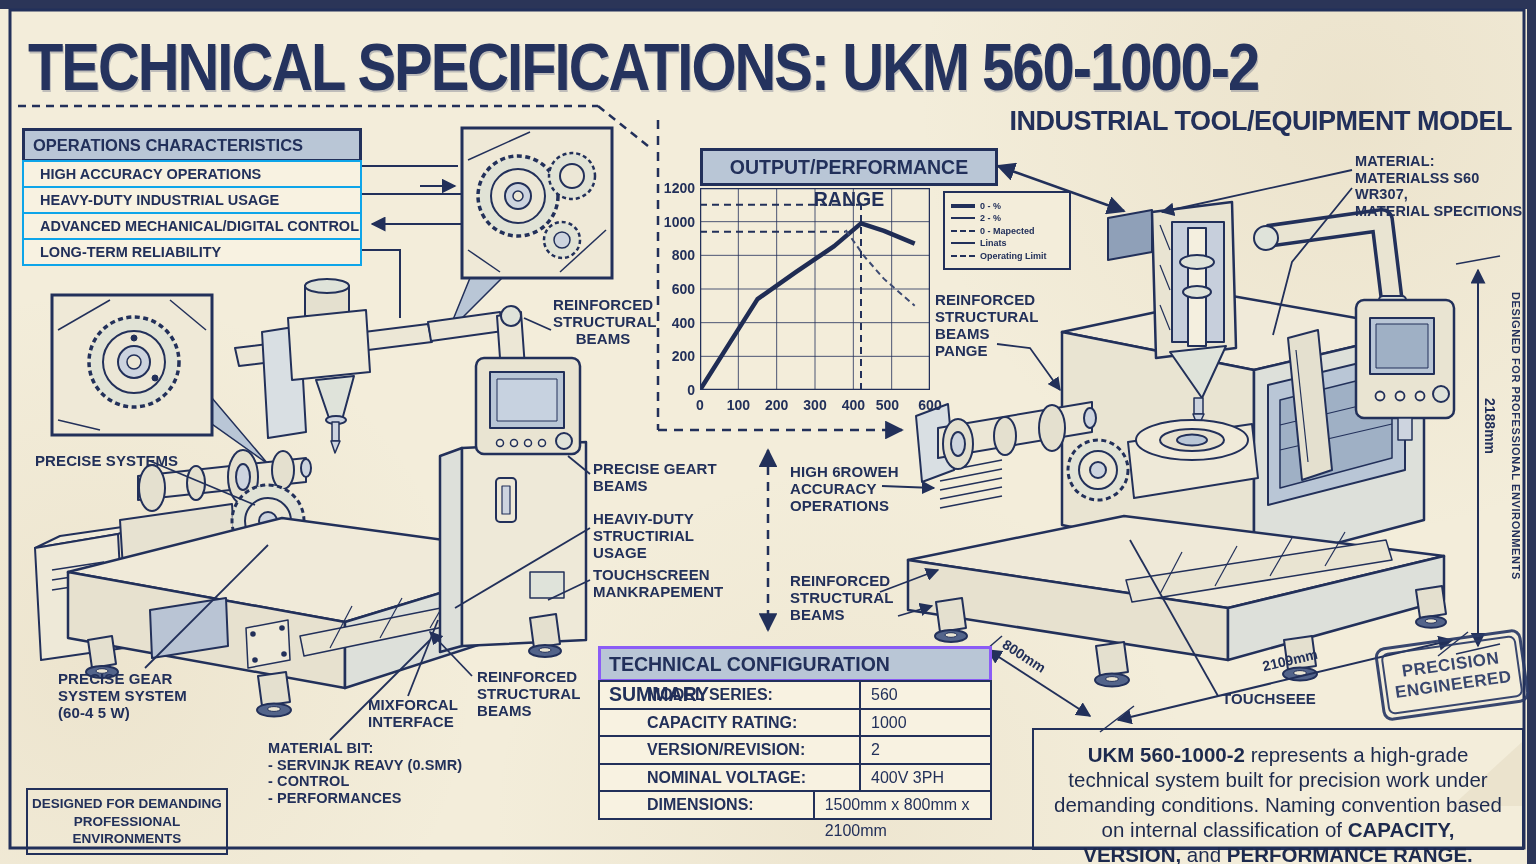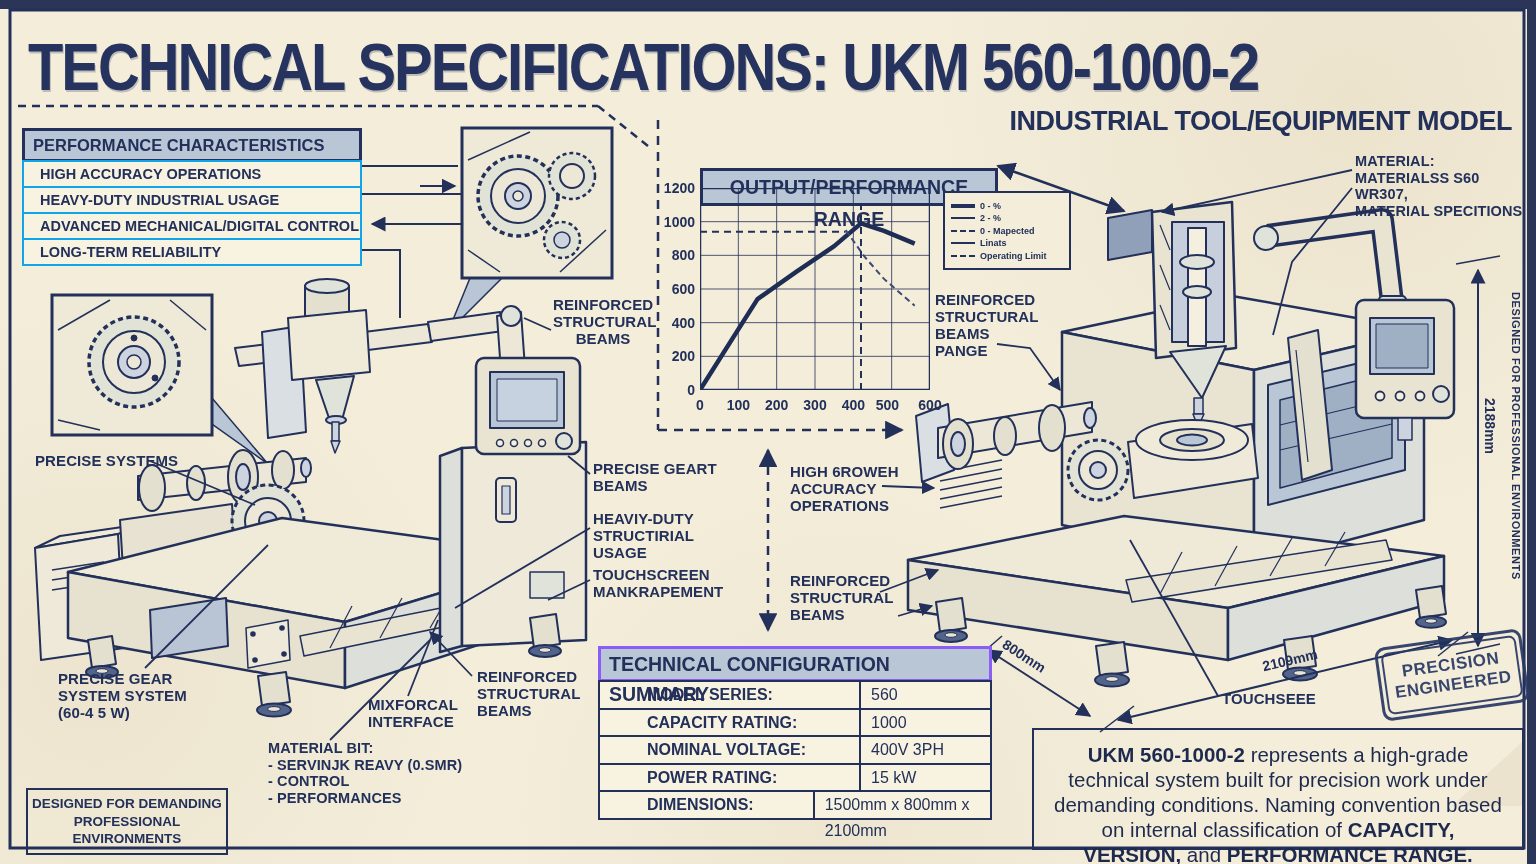--- a/index.html
+++ b/index.html
@@ -16,21 +16,21 @@
   #bg-art{position:absolute;left:0;top:0;z-index:1;}
   .lbl{position:absolute;font-weight:bold;color:#22305a;font-size:15px;line-height:1.14;white-space:pre-line;z-index:3;letter-spacing:.1px;}
   #page-title{left:28px;top:30px;width:1490px;font-size:59px;font-weight:bold;letter-spacing:-2px;transform:scale(.98,1.12);transform-origin:left top;white-space:nowrap;z-index:3;color:#25335e;text-shadow:1px 1px 0 rgba(34,48,90,.25);}
   #page-subtitle{left:900px;top:106px;width:612px;text-align:right;font-size:27px;letter-spacing:-.5px;z-index:3;}
   
   #perf{left:22px;top:128px;width:340px;z-index:3;}
   #perf .hdr{background:#b9c6d6;border:3px solid #22305a;height:28px;line-height:28px;padding-left:8px;font-weight:bold;font-size:16.5px;}
   #perf .row{background:#f8f2e1;border:2px solid #0ea5e9;margin-top:-2px;height:24px;line-height:24px;padding-left:16px;font-weight:bold;font-size:14.5px;}
   
   #chart{left:655px;top:145px;width:400px;height:290px;z-index:3;}
-  #chart-title{position:absolute;left:45px;top:3px;width:292px;height:32px;line-height:32px;text-align:center;font-weight:bold;font-size:19.5px;background:#b9c6d6;border:3px solid #22305a;margin-top:20px;}
+  #chart-title{position:absolute;left:45px;top:3px;width:292px;height:32px;line-height:32px;text-align:center;font-weight:bold;font-size:19.5px;background:#b9c6d6;border:3px solid #22305a;}
   #plot{position:absolute;left:45px;top:43px;}
   .grid{stroke:#22305a;stroke-width:1;opacity:.8;}
   .lim{stroke:#22305a;stroke-width:2;stroke-dasharray:7 5;fill:none;}
   .curve-thick{stroke:#1f2c54;stroke-width:4.5;fill:none;stroke-linejoin:round;}
   .curve-dashed{stroke:#3c4a72;stroke-width:2;fill:none;stroke-dasharray:6 4;}
   .tick{position:absolute;font-weight:bold;font-size:14px;color:#22305a;}
   #legend{position:absolute;left:288px;top:46px;width:112px;background:#f3edda;border:2px solid #22305a;padding:5px 6px;}
   .leg-row{display:flex;align-items:center;margin:2.5px 0;}
   .leg-sample{width:24px;margin-right:5px;}
   .leg-thick{border-top:4px solid #22305a;}
@@ -321,21 +321,21 @@
     <line x1="1478" y1="270" x2="1478" y2="646" stroke-width="2" marker-start="url(#ah)" marker-end="url(#ah)"></line>
     <line x1="1456" y1="264" x2="1500" y2="256" stroke-width="1.5"></line>
     <line x1="1456" y1="654" x2="1500" y2="644" stroke-width="1.5"></line>
   </g>
 </svg>
 
 <div class="abs" id="page-title">TECHNICAL SPECIFICATIONS: UKM 560-1000-2</div>
 <div class="abs" id="page-subtitle" style="font-weight:bold;">INDUSTRIAL TOOL/EQUIPMENT MODEL</div>
 
 <div class="abs" id="perf">
-  <div class="hdr">PERFORMANCE CHARACTERISTICS</div>
+  <div class="hdr">OPERATIONS CHARACTERISTICS</div>
   <div class="row">HIGH ACCURACY OPERATIONS</div>
   <div class="row">HEAVY-DUTY INDUSTRIAL USAGE</div>
   <div class="row">ADVANCED MECHANICAL/DIGITAL CONTROL</div>
   <div class="row">LONG-TERM RELIABILITY</div>
 </div>
 
 <div class="abs" id="chart">
   <div id="chart-title">OUTPUT/PERFORMANCE RANGE</div>
   <svg id="plot" width="230" height="202">
       <line class="grid" x1="0" y1="0" x2="0" y2="202"></line>
@@ -448,26 +448,26 @@
   <div id="spec-rows">
       <div class="trow">
         <div class="k">MODEL SERIES:</div>
         <div class="v">560</div>
       </div>
       <div class="trow">
         <div class="k">CAPACITY RATING:</div>
         <div class="v">1000</div>
       </div>
       <div class="trow">
+        <div class="k">VERSION/REVISION:</div>
+        <div class="v">2</div>
+      </div>
+      <div class="trow">
         <div class="k">NOMINAL VOLTAGE:</div>
         <div class="v">400V 3PH</div>
-      </div>
-      <div class="trow">
-        <div class="k">POWER RATING:</div>
-        <div class="v">15 kW</div>
       </div>
       <div class="trow">
         <div class="k">DIMENSIONS:</div>
         <div class="v">1500mm x 800mm x 2100mm</div>
       </div>
     </div>
 </div>
 
 <div class="abs" id="footer">
   <b>UKM 560-1000-2</b><span> represents a high-grade technical system built for precision work under demanding conditions. Naming convention based on internal classification of </span><b>CAPACITY, VERSION,</b><span> and </span><b>PERFORMANCE RANGE.</b>

